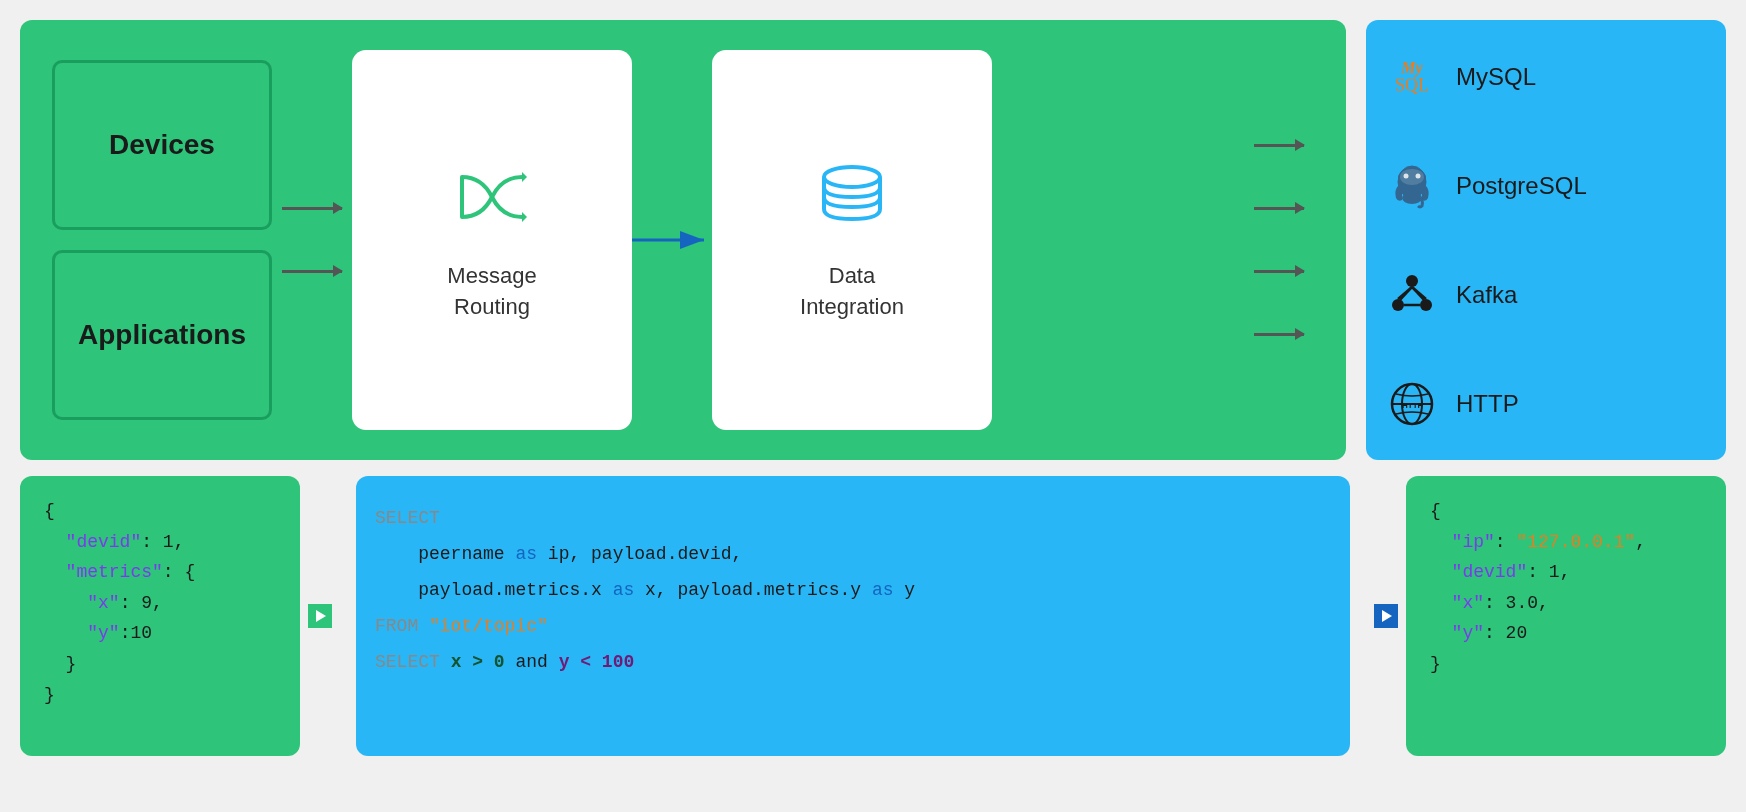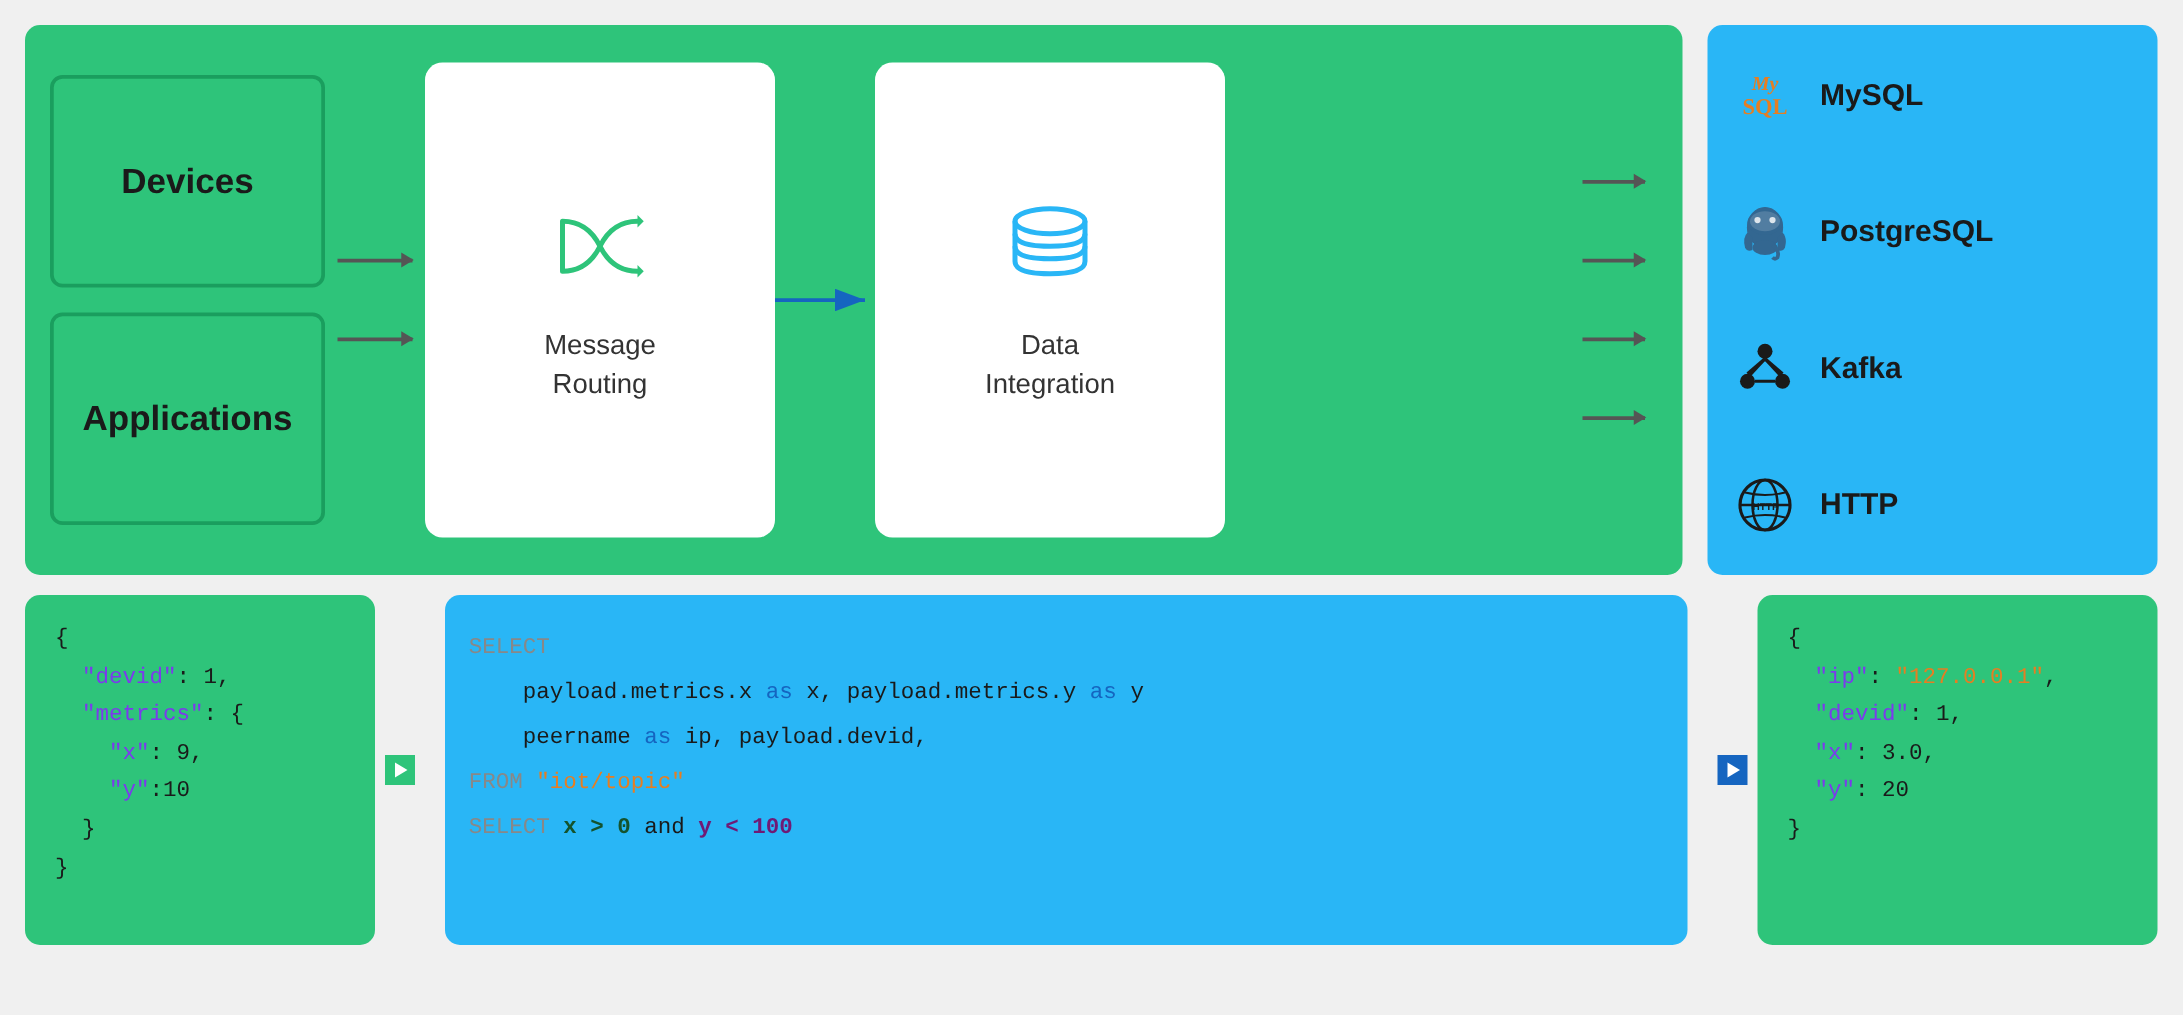--- a/index.html
+++ b/index.html
@@ -31,21 +31,21 @@
       height: 280px;
     }
 
     
     .green-outer-top {
       background: #2ec47a;
       border-radius: 12px;
       display: flex;
       flex-direction: row;
       align-items: center;
-      padding: 20px;
+      padding: 32px;
       flex: 1;
       gap: 0;
       position: relative;
     }
 
     .input-box {
       background: #2ec47a;
       border: 3px solid #1a9e5e;
       border-radius: 10px;
       width: 220px;
@@ -105,21 +105,21 @@
       height: 52px;
       display: flex;
       align-items: center;
       justify-content: center;
       font-size: 36px;
       flex-shrink: 0;
     }
 
     .db-label {
       font-size: 24px;
-      font-weight: 700;
+      font-weight: 400;
       color: #1a1a1a;
     }
 
     
     .bottom-left-green {
       background: #2ec47a;
       border-radius: 12px;
       width: 280px;
       flex-shrink: 0;
       padding: 20px 24px;
@@ -331,21 +331,21 @@
       </div>
     </div>
   </div>
 
   <div class="right-blue">
 
     <div class="db-item">
       <div class="db-icon">
         <div class="mysql-logo">
           <span class="mysql-my">My</span>
-          <span style="color:#e67e22;font-size:18px;font-weight:700;font-family:serif;">SQL</span>
+          <span style="color:#e67e22;font-size:18px;font-weight:400;font-family:serif;">SQL</span>
         </div>
       </div>
       <span class="db-label">MySQL</span>
     </div>
 
     <div class="db-item">
       <div class="db-icon">
         <svg width="48" height="48" viewBox="0 0 48 48">
           <ellipse cx="24" cy="20" rx="14" ry="16" fill="#336791" stroke="#336791"></ellipse>
           <ellipse cx="24" cy="16" rx="14" ry="10" fill="#336791"></ellipse>
@@ -418,24 +418,24 @@
       </svg>
     </div>
   </div>
 
   <div class="bottom-mid-blue">
     <div style="line-height:2;">
       <div>
         <span class="sql-keyword">SELECT</span>
       </div>
       <div>
+        <span class="sql-normal">&nbsp;&nbsp;&nbsp;&nbsp;peername </span><span class="sql-blue-kw">as</span><span class="sql-normal"> ip, payload.devid,</span>
+      </div>
+      <div>
         <span class="sql-normal">&nbsp;&nbsp;&nbsp;&nbsp;payload.metrics.x </span><span class="sql-blue-kw">as</span><span class="sql-normal"> x, payload.metrics.y </span><span class="sql-blue-kw">as</span><span class="sql-normal"> y</span>
-      </div>
-      <div>
-        <span class="sql-normal">&nbsp;&nbsp;&nbsp;&nbsp;peername </span><span class="sql-blue-kw">as</span><span class="sql-normal"> ip, payload.devid,</span>
       </div>
       <div>
         <span class="sql-keyword">FROM </span><span class="sql-orange">"iot/topic"</span>
       </div>
       <div>
         <span class="sql-keyword">SELECT </span><span class="sql-highlight">x &gt; 0</span><span class="sql-normal"> and </span><span class="sql-red">y &lt; 100</span>
       </div>
     </div>
   </div>
 

